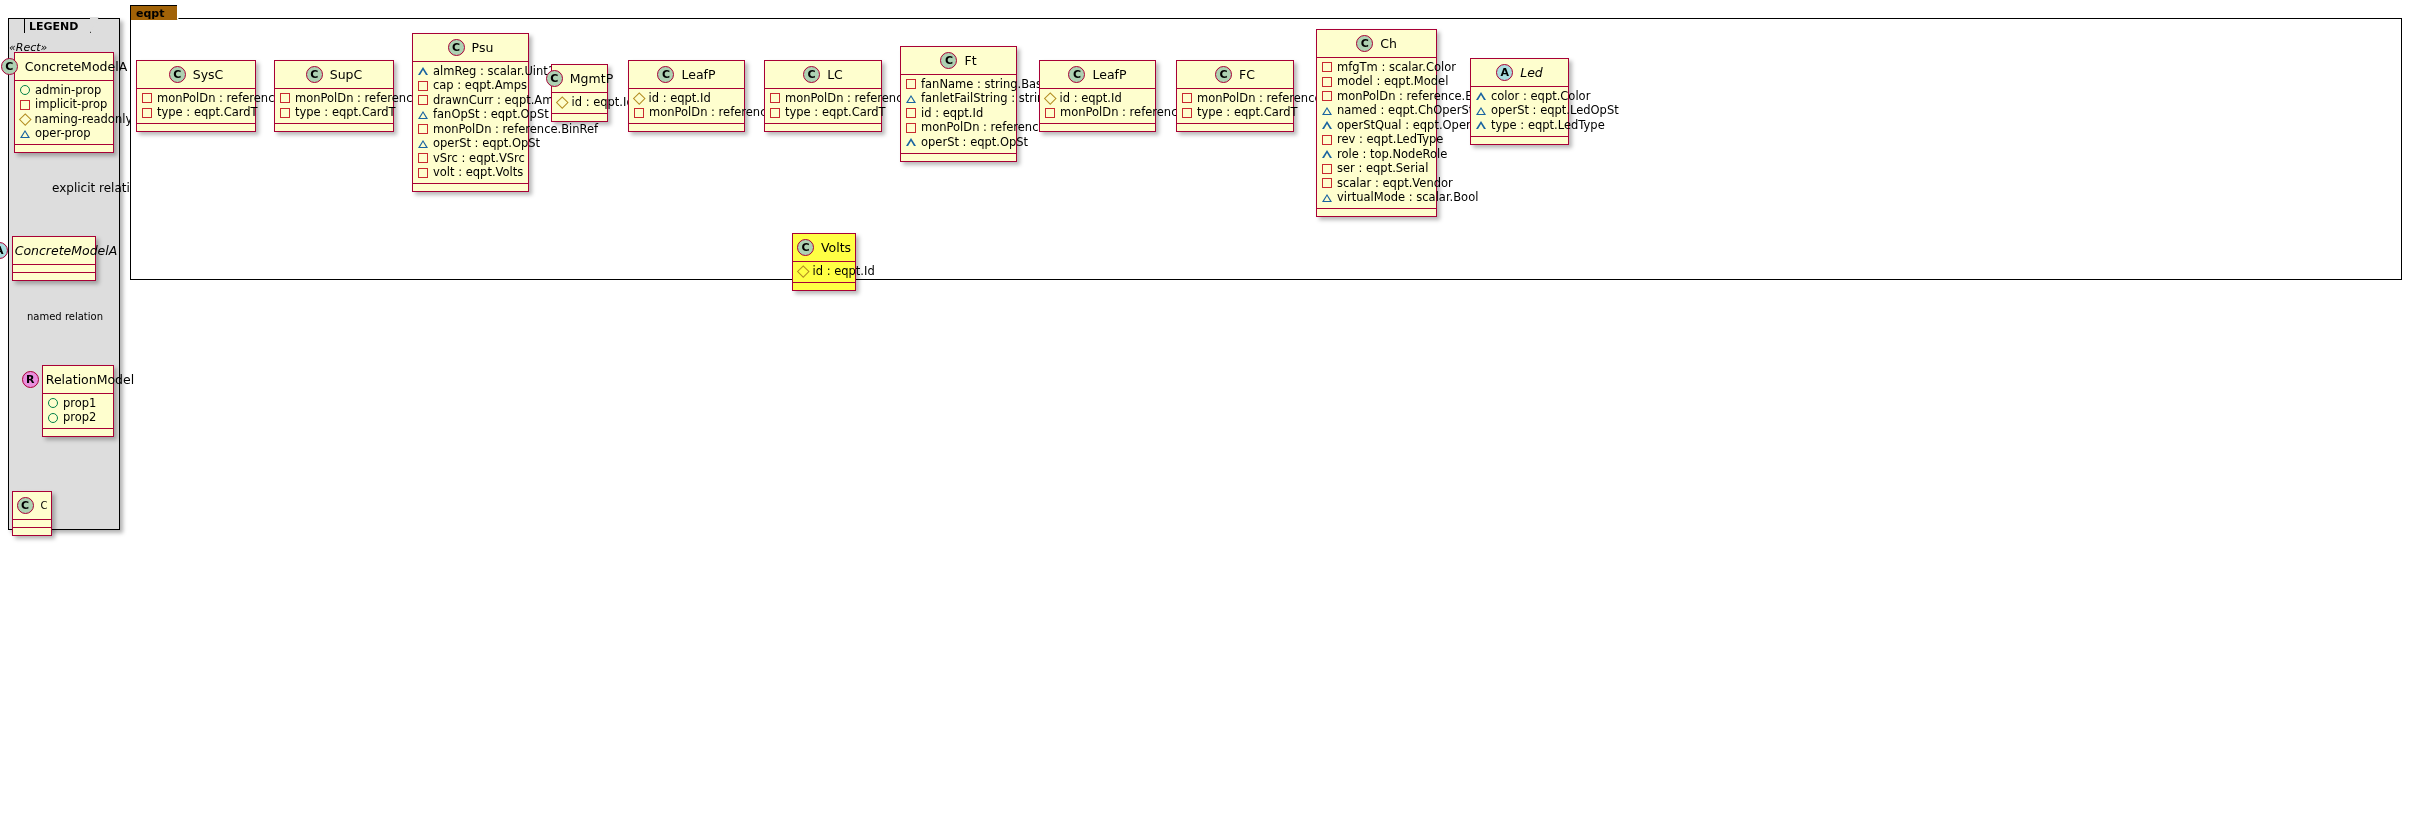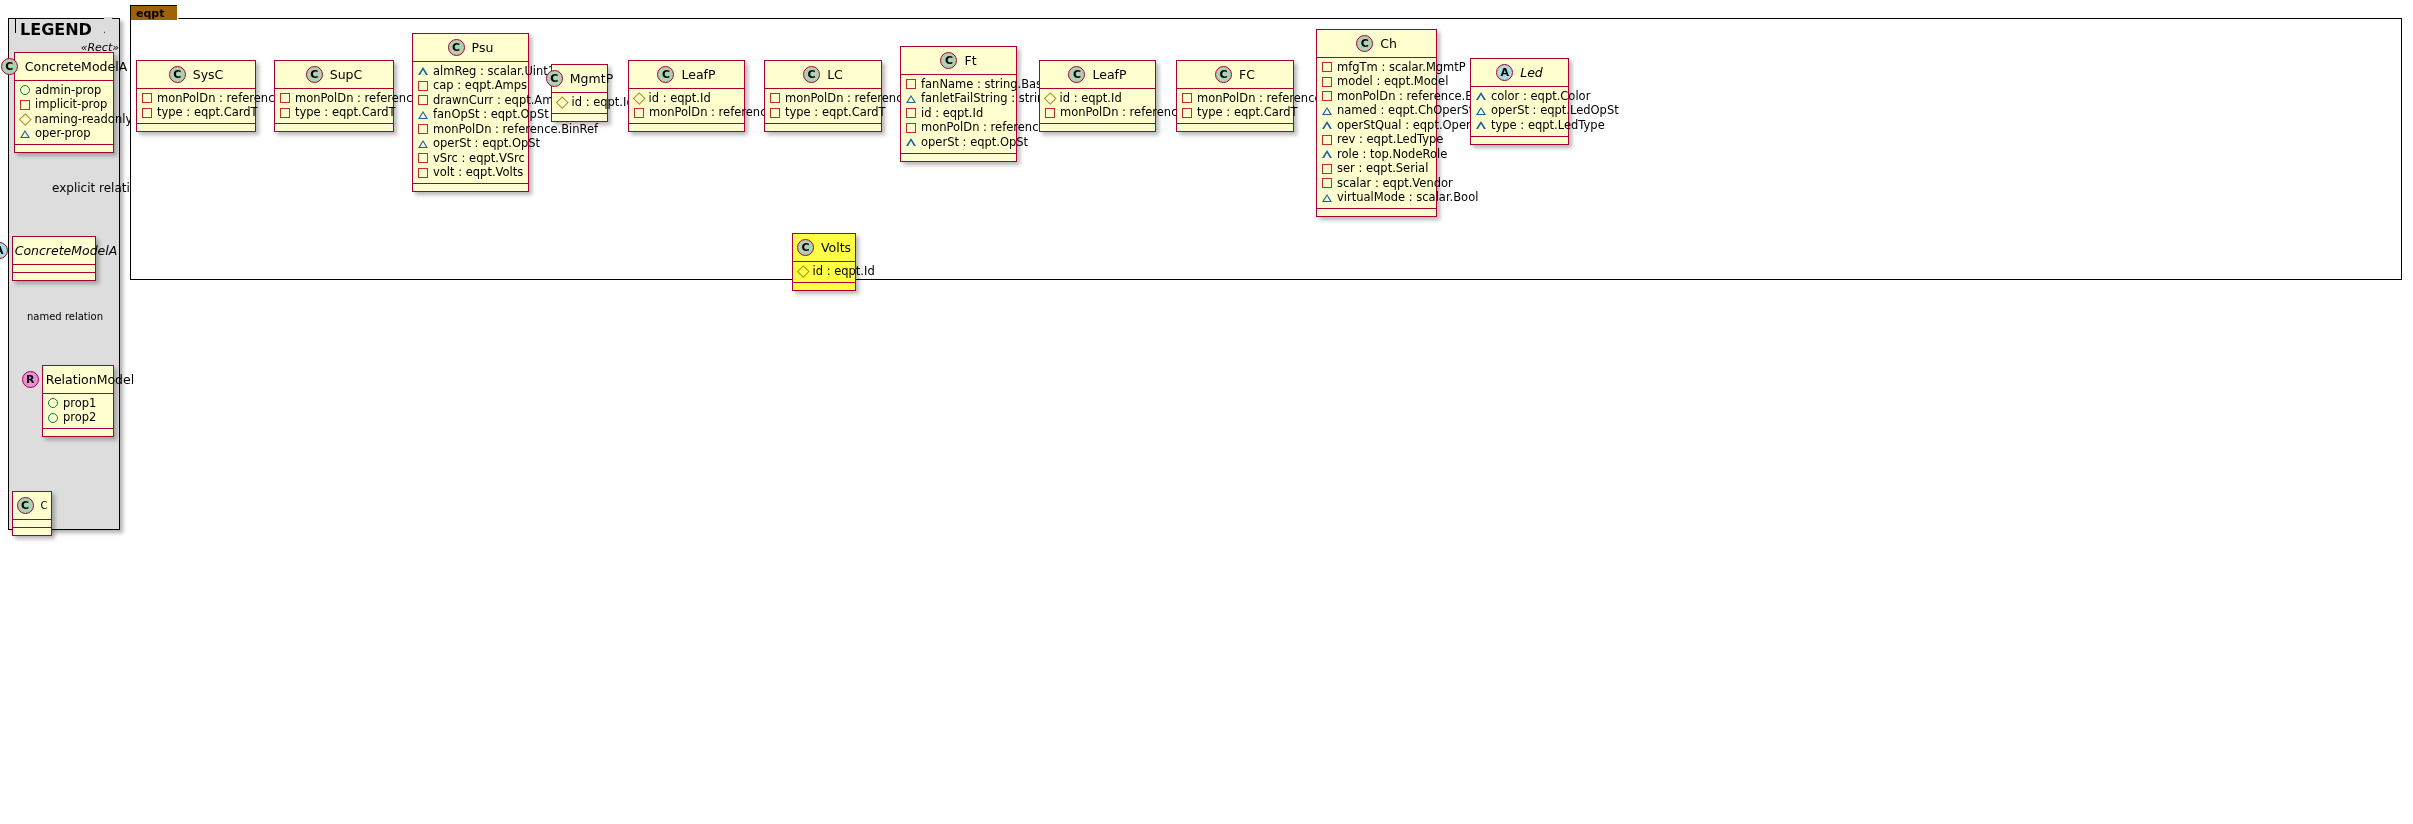--- a/index.html
+++ b/index.html
@@ -41,26 +41,26 @@
          border-left:5px solid transparent;border-right:5px solid transparent;
          border-bottom:8.5px solid #1963A0;}
   .g-tri:before{content:"";position:absolute;left:-3.2px;top:2.6px;width:0;height:0;z-index:2;
          border-left:3.2px solid transparent;border-right:3.2px solid transparent;
          border-bottom:5.6px solid #FEFECE;}
 
   
   #legend-panel{position:absolute;left:8px;top:18px;width:112px;height:512px;
         background:#DDDDDD;border:1.6px solid #000;box-shadow:3px 3px 4px rgba(0,0,0,.3);
         box-sizing:border-box;}
-  #legend-tab{position:absolute;left:15px;top:18px;height:15px;
+  #legend-tab{position:absolute;left:24px;top:18px;height:15px;
         background:#DDDDDD;border:1.6px solid #000;border-bottom:none;box-sizing:border-box;
-        font-size:16px;font-weight:bold;padding:1px 12px 1px 4px;color:#000;z-index:4;}
+        font-size:11px;font-weight:bold;padding:1px 12px 1px 4px;color:#000;z-index:4;}
   #legend-tab:after{content:"";position:absolute;right:-9px;top:-1.6px;width:0;height:0;
         border-left:9px solid #DDD;border-bottom:16.5px solid transparent;}
-  .legend-stereo{position:absolute;left:0;right:0;top:22px;text-align:right;
+  .legend-stereo{position:absolute;left:0;right:0;top:22px;text-align:left;
         font-size:11px;font-style:italic;color:#000;}
 
   
   #pkg-frame{position:absolute;left:130px;top:18px;width:2272px;height:262px;
         border:1.4px solid #000;background:#fff;box-sizing:border-box;}
   #pkg-tab{position:absolute;left:130px;top:5px;height:15px;background:#a16207;
         border:1.4px solid #000;border-bottom:none;box-sizing:border-box;
         font-size:11px;font-weight:bold;padding:1px 13px 1px 5px;color:#000;z-index:5;}
   #pkg-tab:after{content:"";position:absolute;right:-9px;top:-1.4px;width:0;height:0;
         border-left:9px solid #fff;border-bottom:16.4px solid transparent;}
@@ -385,21 +385,21 @@
   </div>
 <div class="umlbox" style="left:1316px;top:29px;width:121px;">
     <div class="uml-title">
       <span class="badge badge-C">C</span>
       <span>Ch</span>
     </div>
     <div class="uml-sep"></div>
     <div class="uml-attrs">
       <div class="attr">
         <span class="g g-square"></span>
-        <span>mfgTm : scalar.MgmtP</span>
+        <span>mfgTm : scalar.Color</span>
       </div>
       <div class="attr">
         <span class="g g-square"></span>
         <span>model : eqpt.Model</span>
       </div>
       <div class="attr">
         <span class="g g-square"></span>
         <span>monPolDn : reference.BinRef</span>
       </div>
       <div class="attr">

